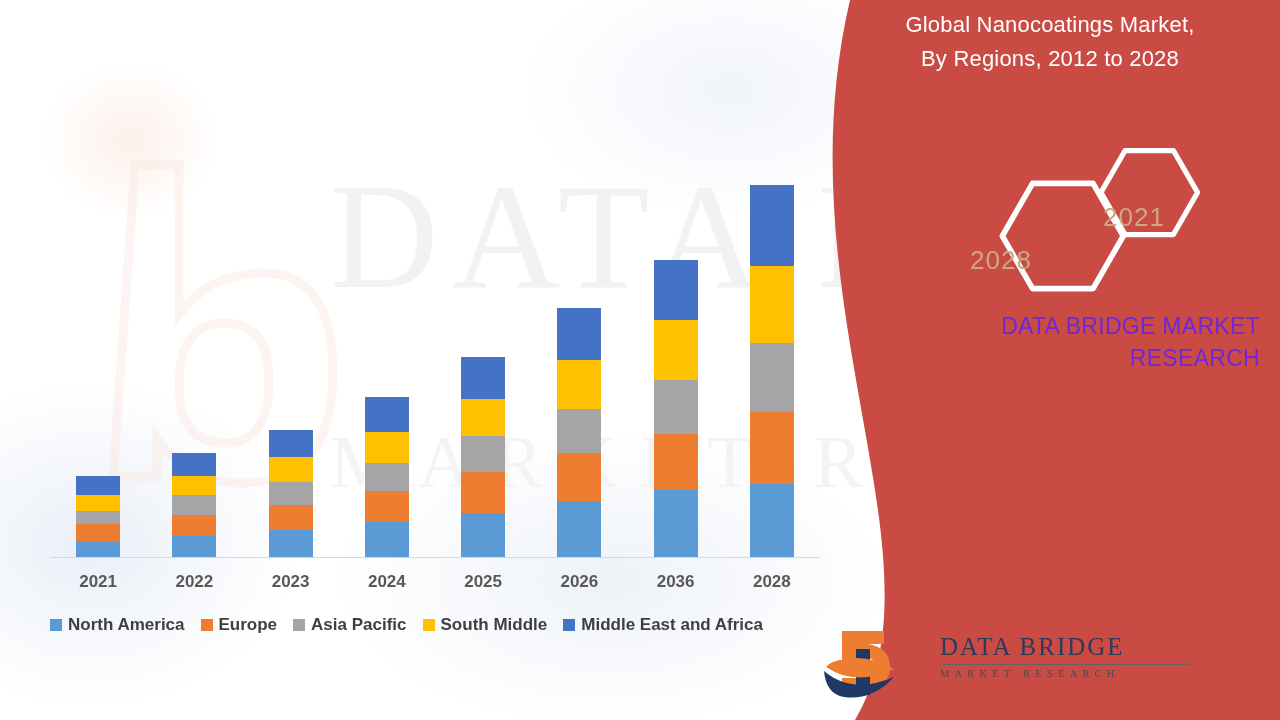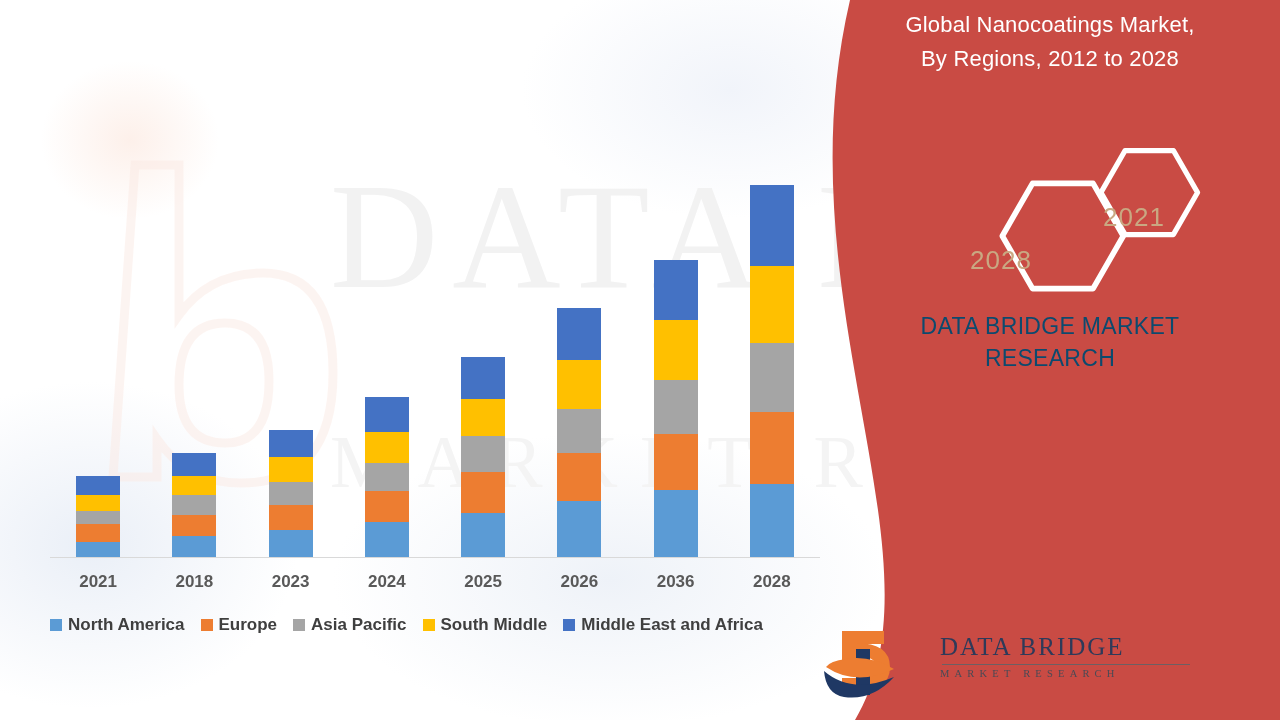--- a/index.html
+++ b/index.html
@@ -103,21 +103,21 @@
 
   #hexes{ position:absolute; left:90px; top:140px; width:330px; height:160px; }
   .hex-label{
     position:absolute; color:#c9a882; font-size:26px; letter-spacing:1px;
   }
   #hex-2021-label{ left:203px; top:62px; }
   #hex-2028-label{ left:70px; top:105px; }
 
   #brand{
     position:absolute; left:30px; top:310px; width:420px;
-    text-align:center; color:#0c4a6e; font-size:23px; line-height:32px;
+    text-align:right; color:#6d28d9; font-size:23px; line-height:32px;
     letter-spacing:.3px;
   }
 
   
   #logo{ position:absolute; left:0px; top:615px; width:470px; height:95px; }
   #logo-wordmark{
     position:absolute; left:130px; top:18px; width:300px;
   }
   #logo-name{
     color:#2e3a59; font-size:25px; letter-spacing:2px;
@@ -219,21 +219,21 @@
           <div class="seg" title="Europe 2028: 18.5" style="height: 71.3161px; background: rgb(237, 125, 49);"></div>
           <div class="seg" title="Asia Pacific 2028: 18" style="height: 69.3886px; background: rgb(165, 165, 165);"></div>
           <div class="seg" title="South America 2028: 20" style="height: 77.0984px; background: rgb(255, 192, 0);"></div>
           <div class="seg" title="Middle East and Africa 2028: 21" style="height: 80.9534px; background: rgb(68, 114, 196);"></div>
         </div>
       </div>
     </div>
   <div id="axis-line"></div>
   <div id="x-labels">
       <div class="xl">2021</div>
-      <div class="xl">2018</div>
+      <div class="xl">2022</div>
       <div class="xl">2023</div>
       <div class="xl">2024</div>
       <div class="xl">2025</div>
       <div class="xl">2026</div>
       <div class="xl">2036</div>
       <div class="xl">2028</div>
     </div>
   <div id="legend">
       <div class="legend-item">
         <span class="legend-swatch" style="background: rgb(91, 155, 213);"></span>

